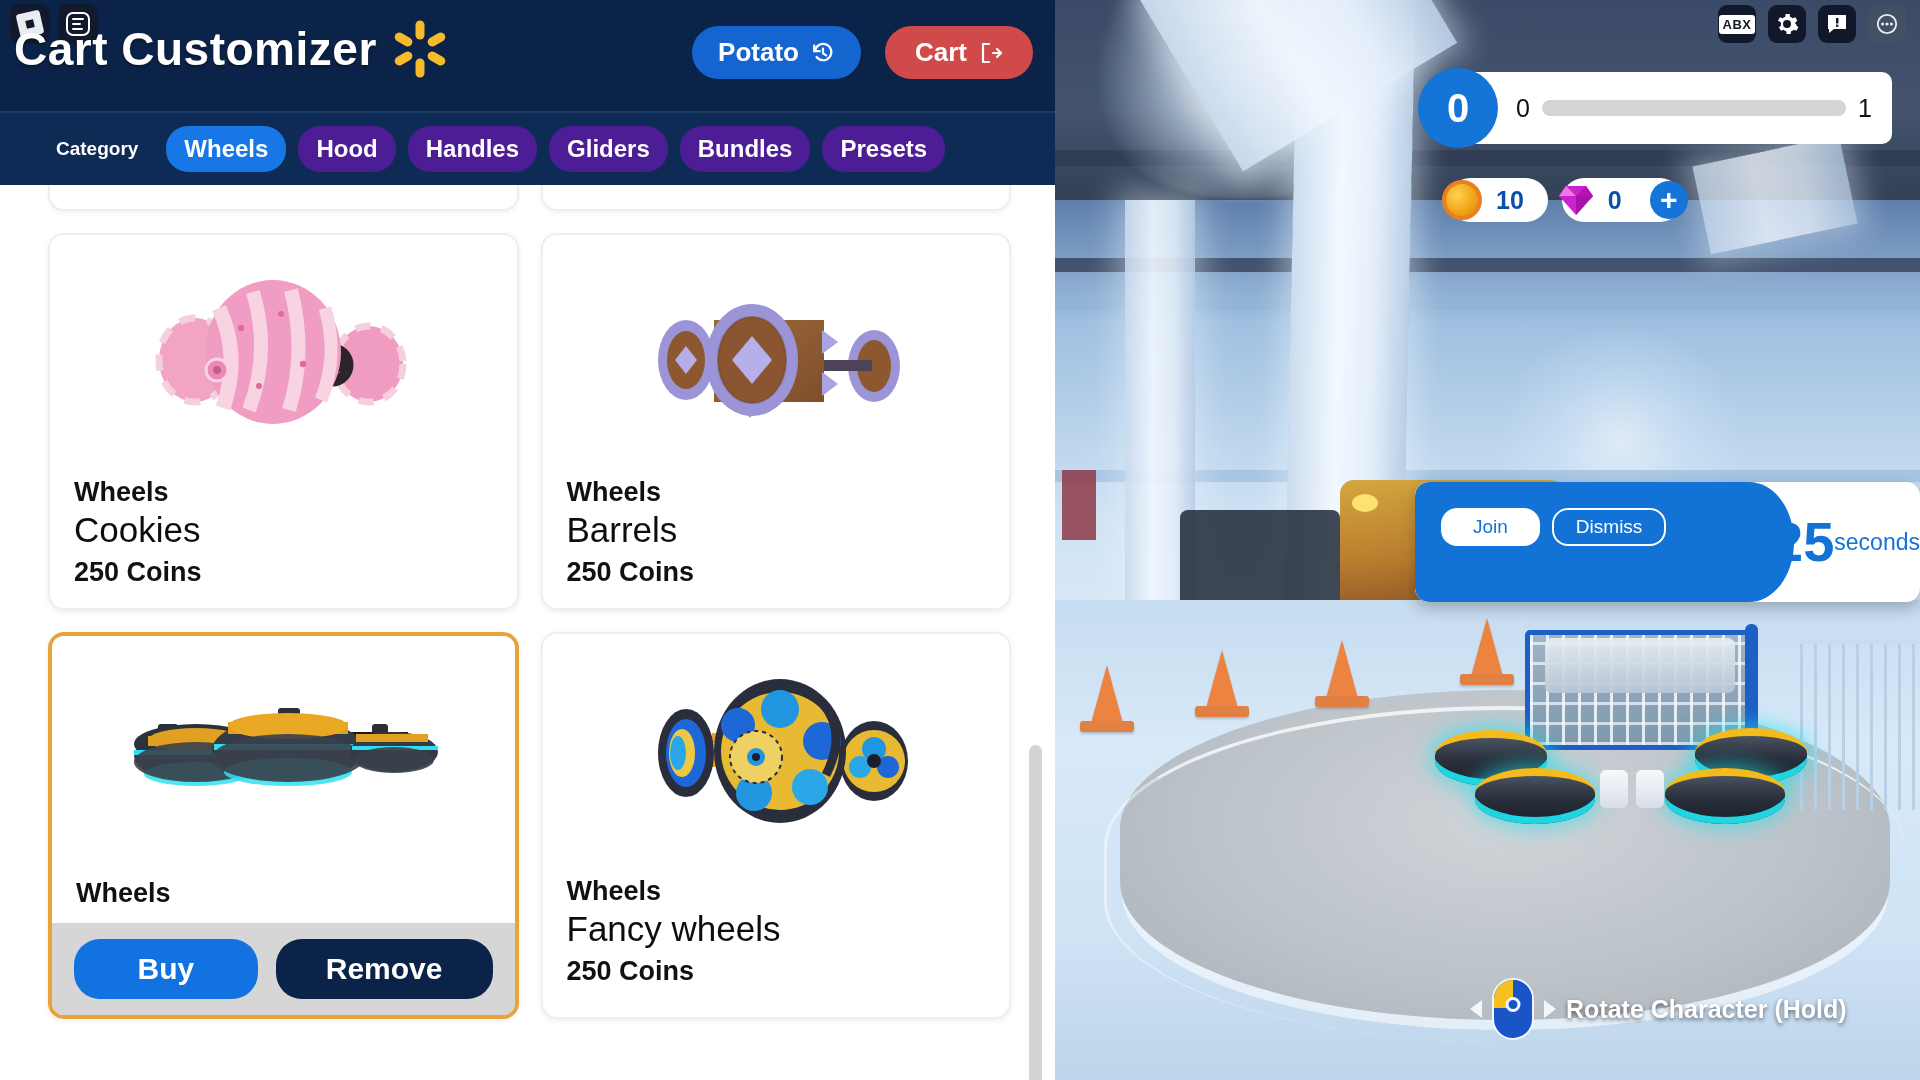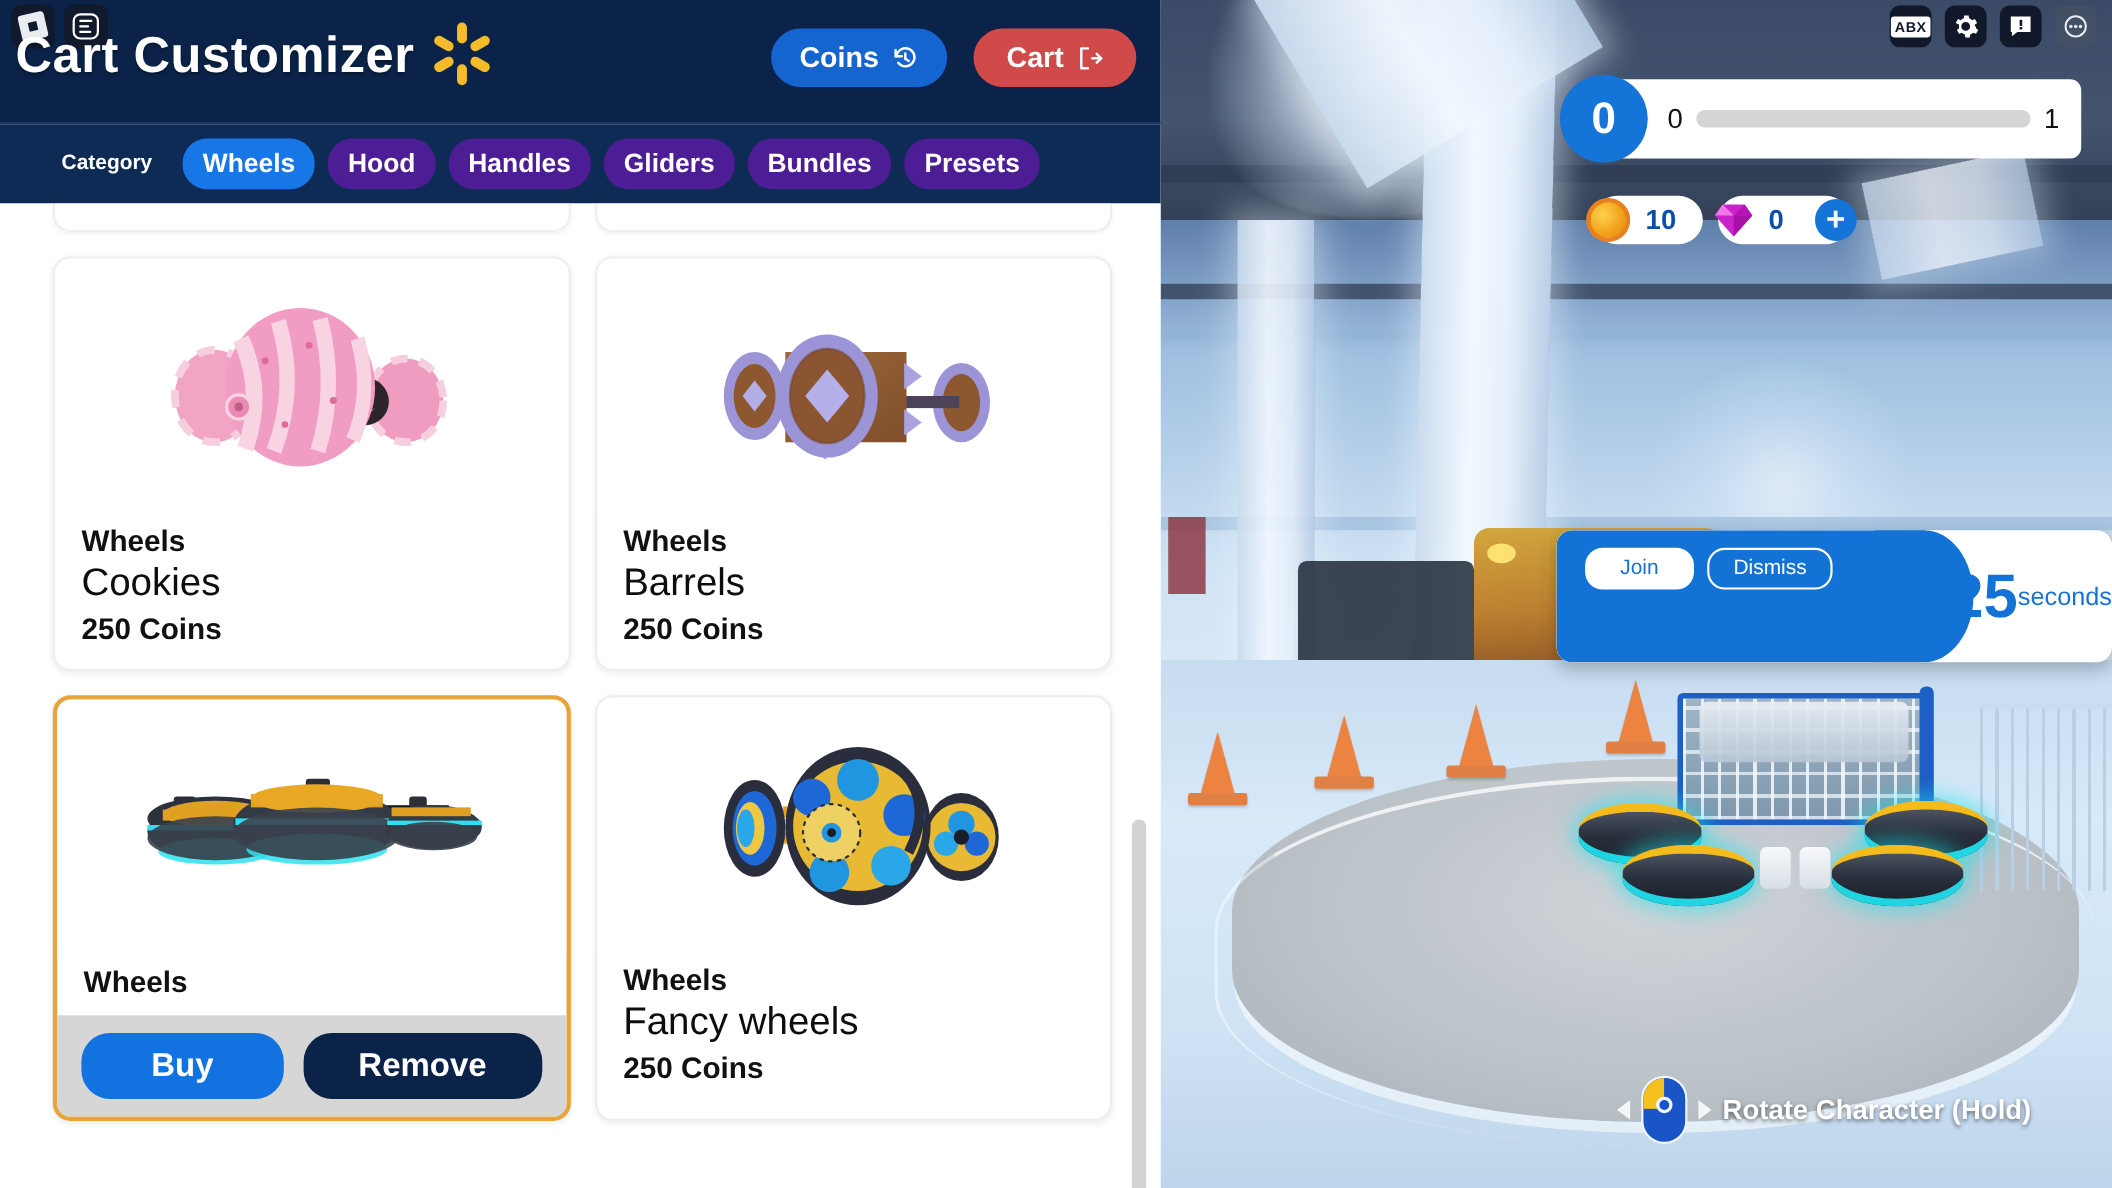--- a/index.html
+++ b/index.html
@@ -291,21 +291,21 @@
   }
   .toast-left {
     background:#1372d6; color:#fff; width:340px; padding:16px 0 0 26px;
     position:relative; border-radius:14px 0 0 14px;
   }
   .toast-left::after {
     content:""; position:absolute; right:-44px; top:0; width:90px; height:120px;
     background:#1372d6; border-radius:0 50% 50% 0 / 0 50% 50% 0;
   }
   .toast-title { font-size:27px; font-weight:400; line-height:1.07; position:relative; z-index:2; }
-  .toast-btns { display:flex; gap:12px; margin-top:0; position:relative; z-index:2; }
+  .toast-btns { display:flex; gap:12px; margin-top:10px; position:relative; z-index:2; }
   .btn-join {
     background:#fff; color:#1372d6; border:none; border-radius:16px;
     padding:7px 32px; font-size:19px; cursor:pointer;
     font-family:"Liberation Sans", sans-serif;
   }
   .btn-dismiss {
     background:transparent; color:#fff; border:2px solid #fff; border-radius:16px;
     padding:6px 22px; font-size:19px; cursor:pointer;
     font-family:"Liberation Sans", sans-serif;
   }
@@ -492,21 +492,21 @@
         <i style="transform:translate(-50%,-150%) rotate(60deg);"></i>
         <i style="transform:translate(-50%,-150%) rotate(120deg);"></i>
         <i style="transform:translate(-50%,-150%) rotate(180deg);"></i>
         <i style="transform:translate(-50%,-150%) rotate(240deg);"></i>
         <i style="transform:translate(-50%,-150%) rotate(300deg);"></i>
       </span>
     </div>
 
     <div class="hdr-buttons">
       <button class="btn-reset">
-        <span>Coins</span>
+        <span>Potato</span>
         <svg class="ico" viewBox="0 0 24 24" fill="none" stroke="#fff" stroke-width="2.2" stroke-linecap="round">
           <path d="M4 10a8.2 8.2 0 1 1 1.6 6"></path>
             <path d="M3.2 4.6v5.6h5.6"></path>
             <path d="M12 7.6v4.8l3.2 2"></path>
         </svg>
       </button>
       <button class="btn-exit">
         <span>Cart</span>
         <svg class="ico" viewBox="0 0 24 24" fill="none" stroke="#fff" stroke-width="2.2" stroke-linecap="round" stroke-linejoin="round">
           <path d="M10 3H4v18h6"></path>

